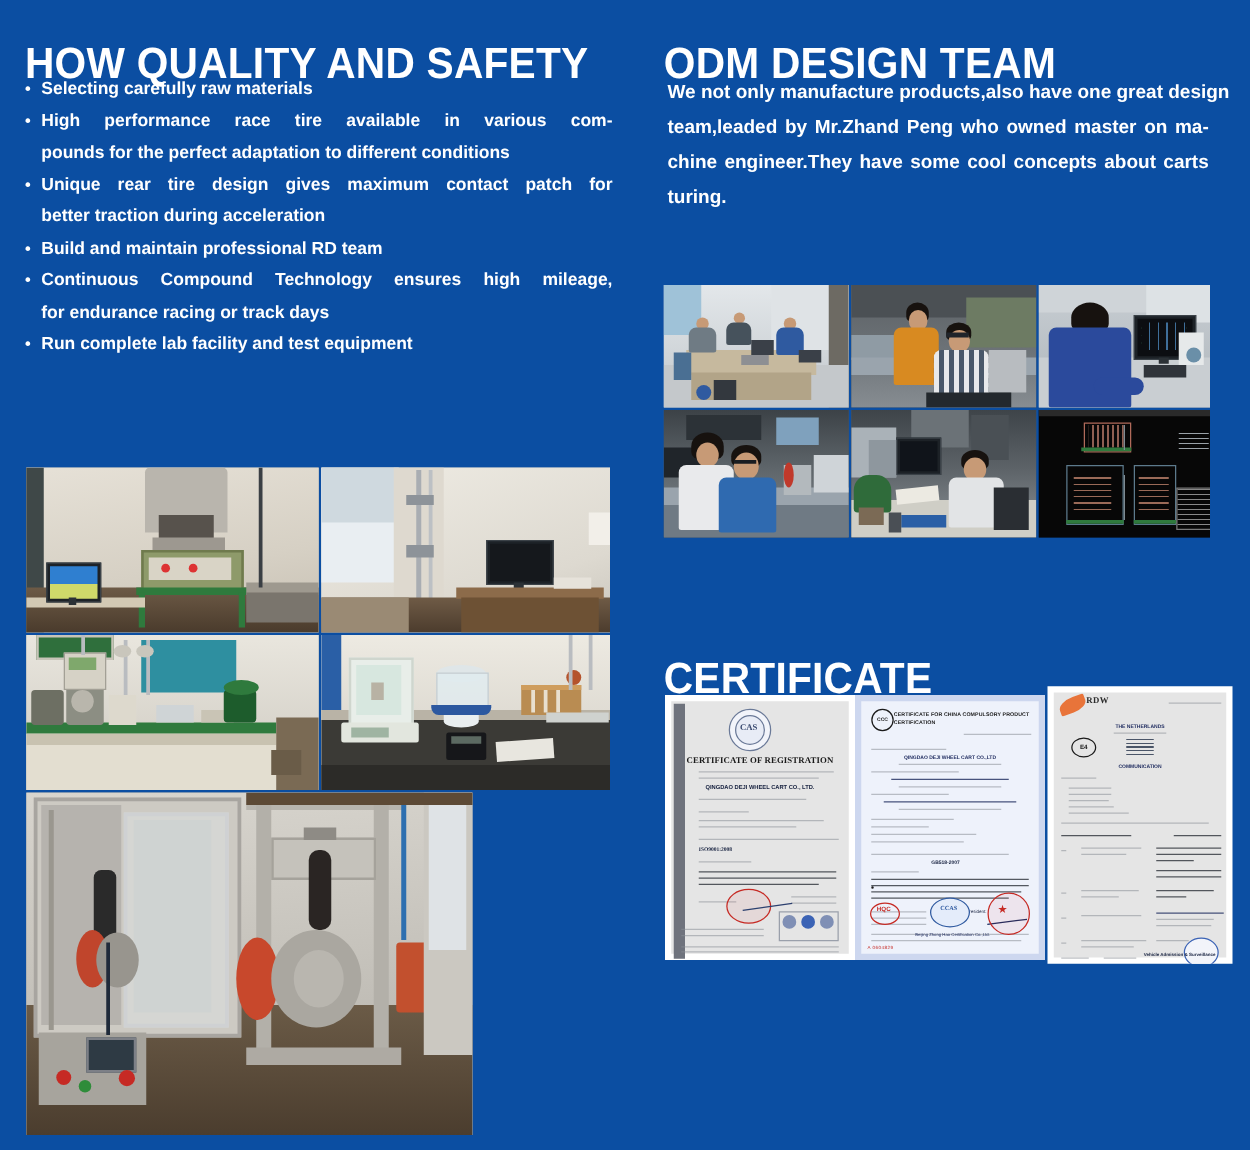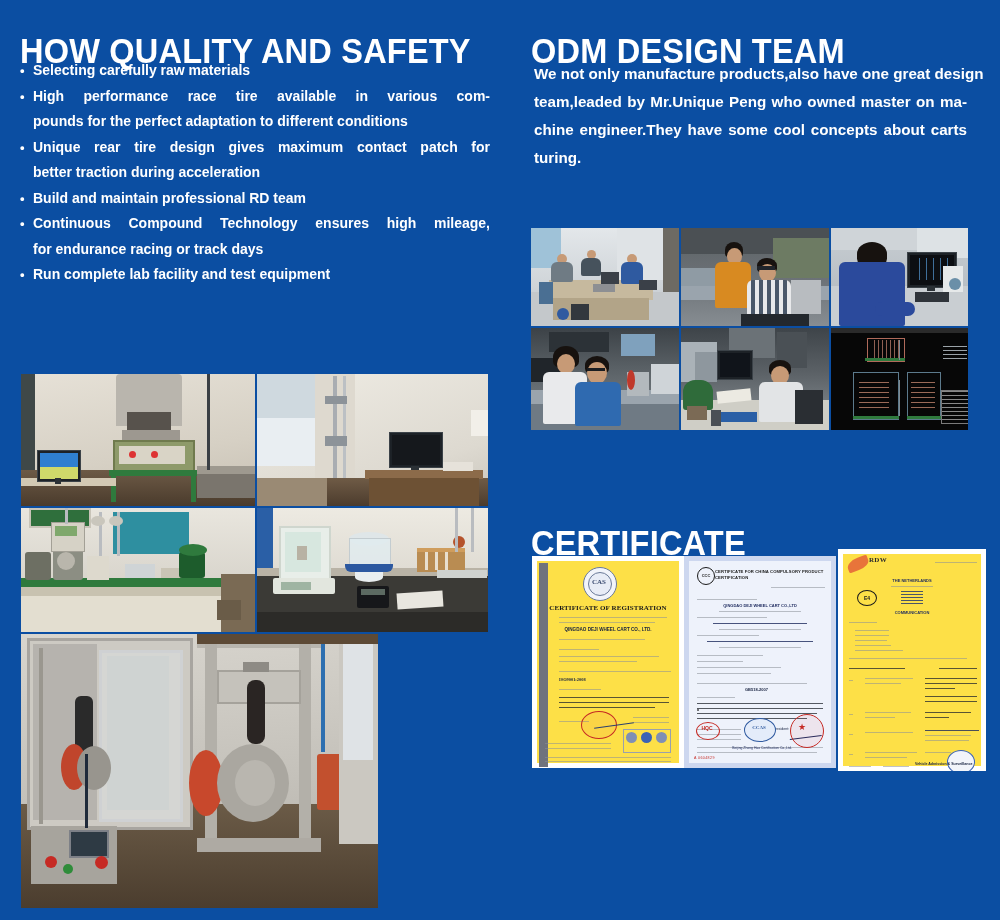--- a/index.html
+++ b/index.html
@@ -120,21 +120,21 @@
 
   
   .cert {
     position: absolute;
     background: #ffffff;
     overflow: hidden;
   }
   .cert-inner {
     position: absolute;
     left: 5px; right: 5px; top: 5px; bottom: 5px;
-    background: #fde047;
+    background: #e5e5e5;
   }
   .cert-title {
     position: absolute;
     left: 0; right: 0;
     text-align: center;
     color: #1a1a1a;
     font-size: 4.6px;
     font-weight: bold;
     letter-spacing: 0.1px;
     line-height: 6px;
@@ -381,21 +381,21 @@
     <div class="rod" style="left:300px;top:6px;width:4px;height:112px;background:#2d6fb0;"></div>
     <div class="box" style="left:318px;top:0;width:39px;height:210px;background:#cbc8c1;"></div>
     <div class="box" style="left:322px;top:6px;width:30px;height:120px;background:#dfe3e6;"></div>
     <div class="box" style="left:176px;top:0;width:182px;height:10px;background:#5d4a36;"></div>
   </div>
 
   <h1 class="section-title" id="title-odm">ODM DESIGN TEAM</h1>
 
   <div class="odm-paragraph">
     <span class="pline">We not only manufacture products,also have one great design</span>
-    <span class="pline">team,leaded by Mr.Unique Peng who owned master on ma-</span>
+    <span class="pline">team,leaded by Mr.Zhand Peng who owned master on ma-</span>
     <span class="pline">chine engineer.They have some cool concepts about carts</span>
     <span class="pline last">turing.</span>
   </div>
 
   <div class="photo" style="left:531px; top:228px; width:148px; height:98px; background:#cfd3d6;">
     <div class="wall" style="background:linear-gradient(180deg,#e3e7ea 0%,#cfd4d8 60%,#b9bec2 100%);"></div>
     <div class="box" style="left:0;top:0;width:30px;height:40px;background:#9fc2d8;"></div>
     <div class="box" style="left:86px;top:0;width:62px;height:52px;background:#dfe3e6;"></div>
     <div class="box" style="left:132px;top:0;width:16px;height:98px;background:#6d6a63;"></div>
     <div class="floor" style="height:34px;background:#c4c8cb;"></div>

